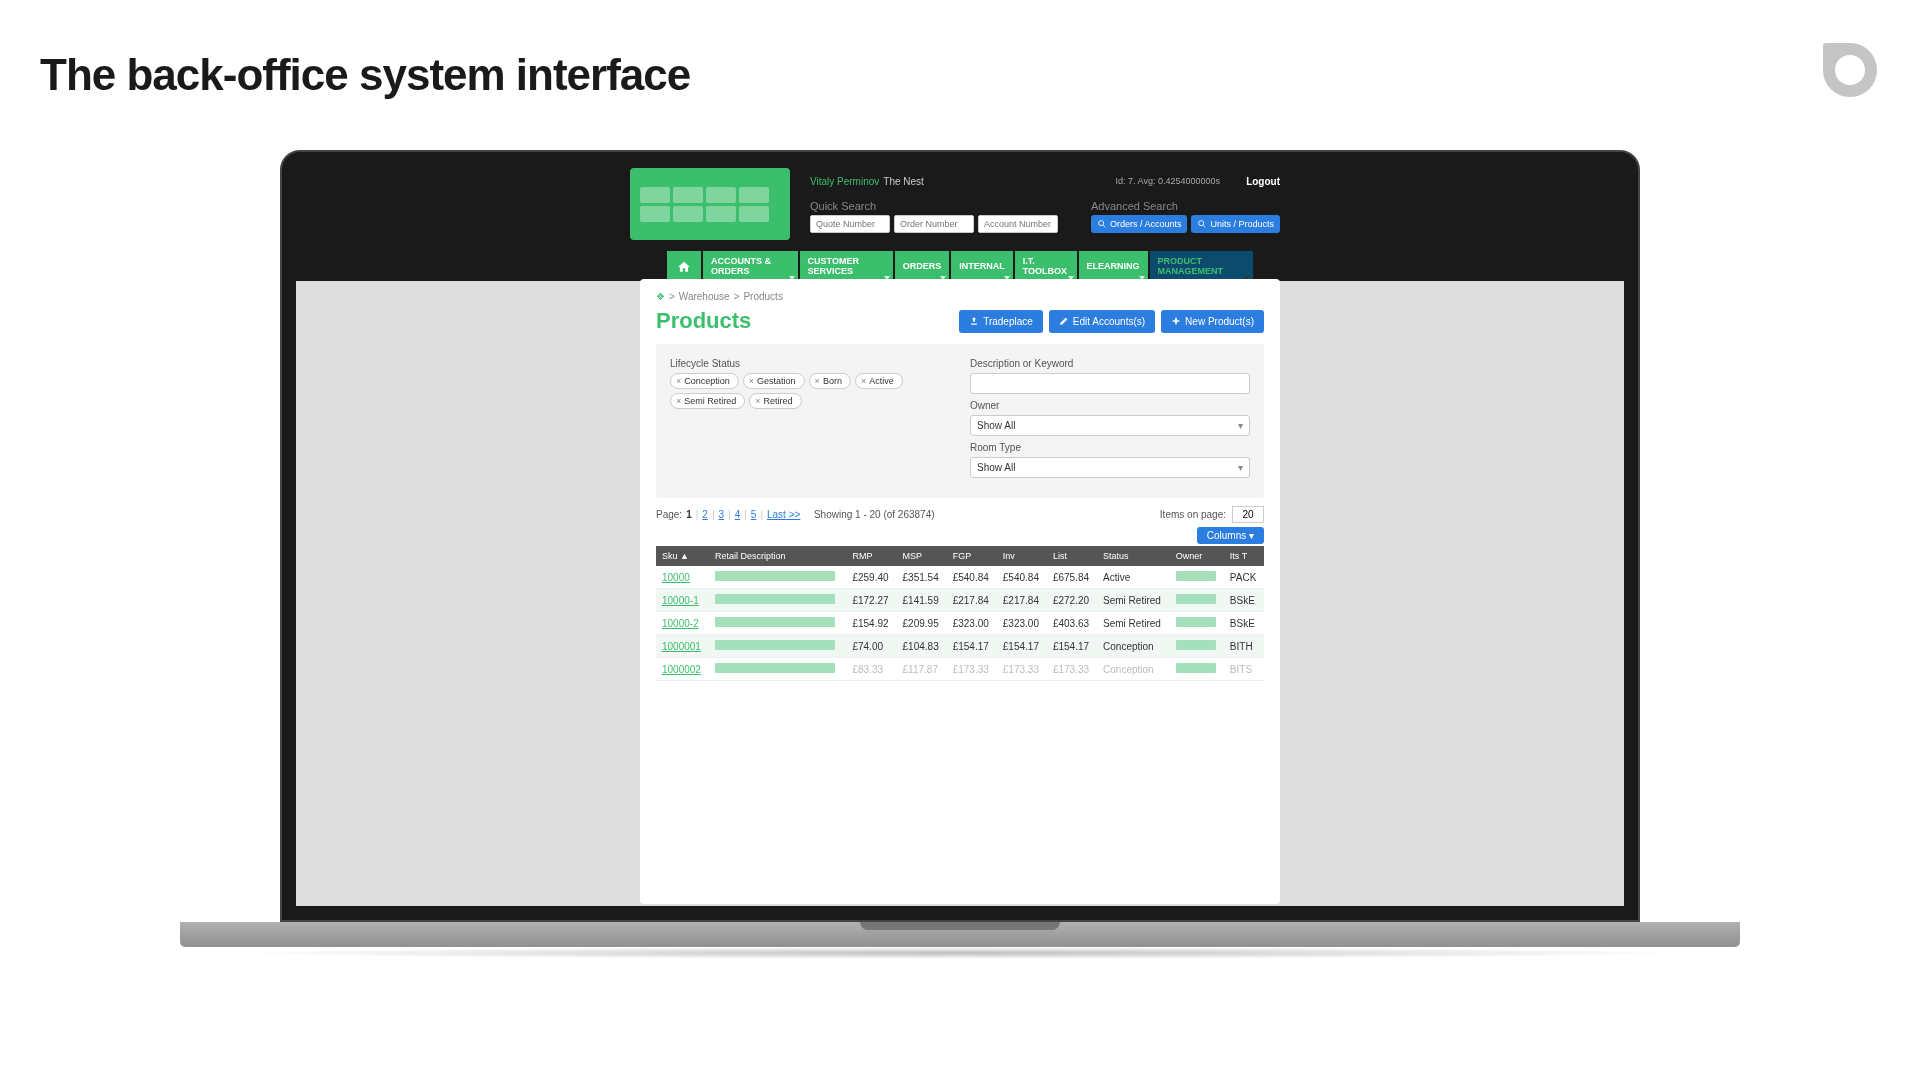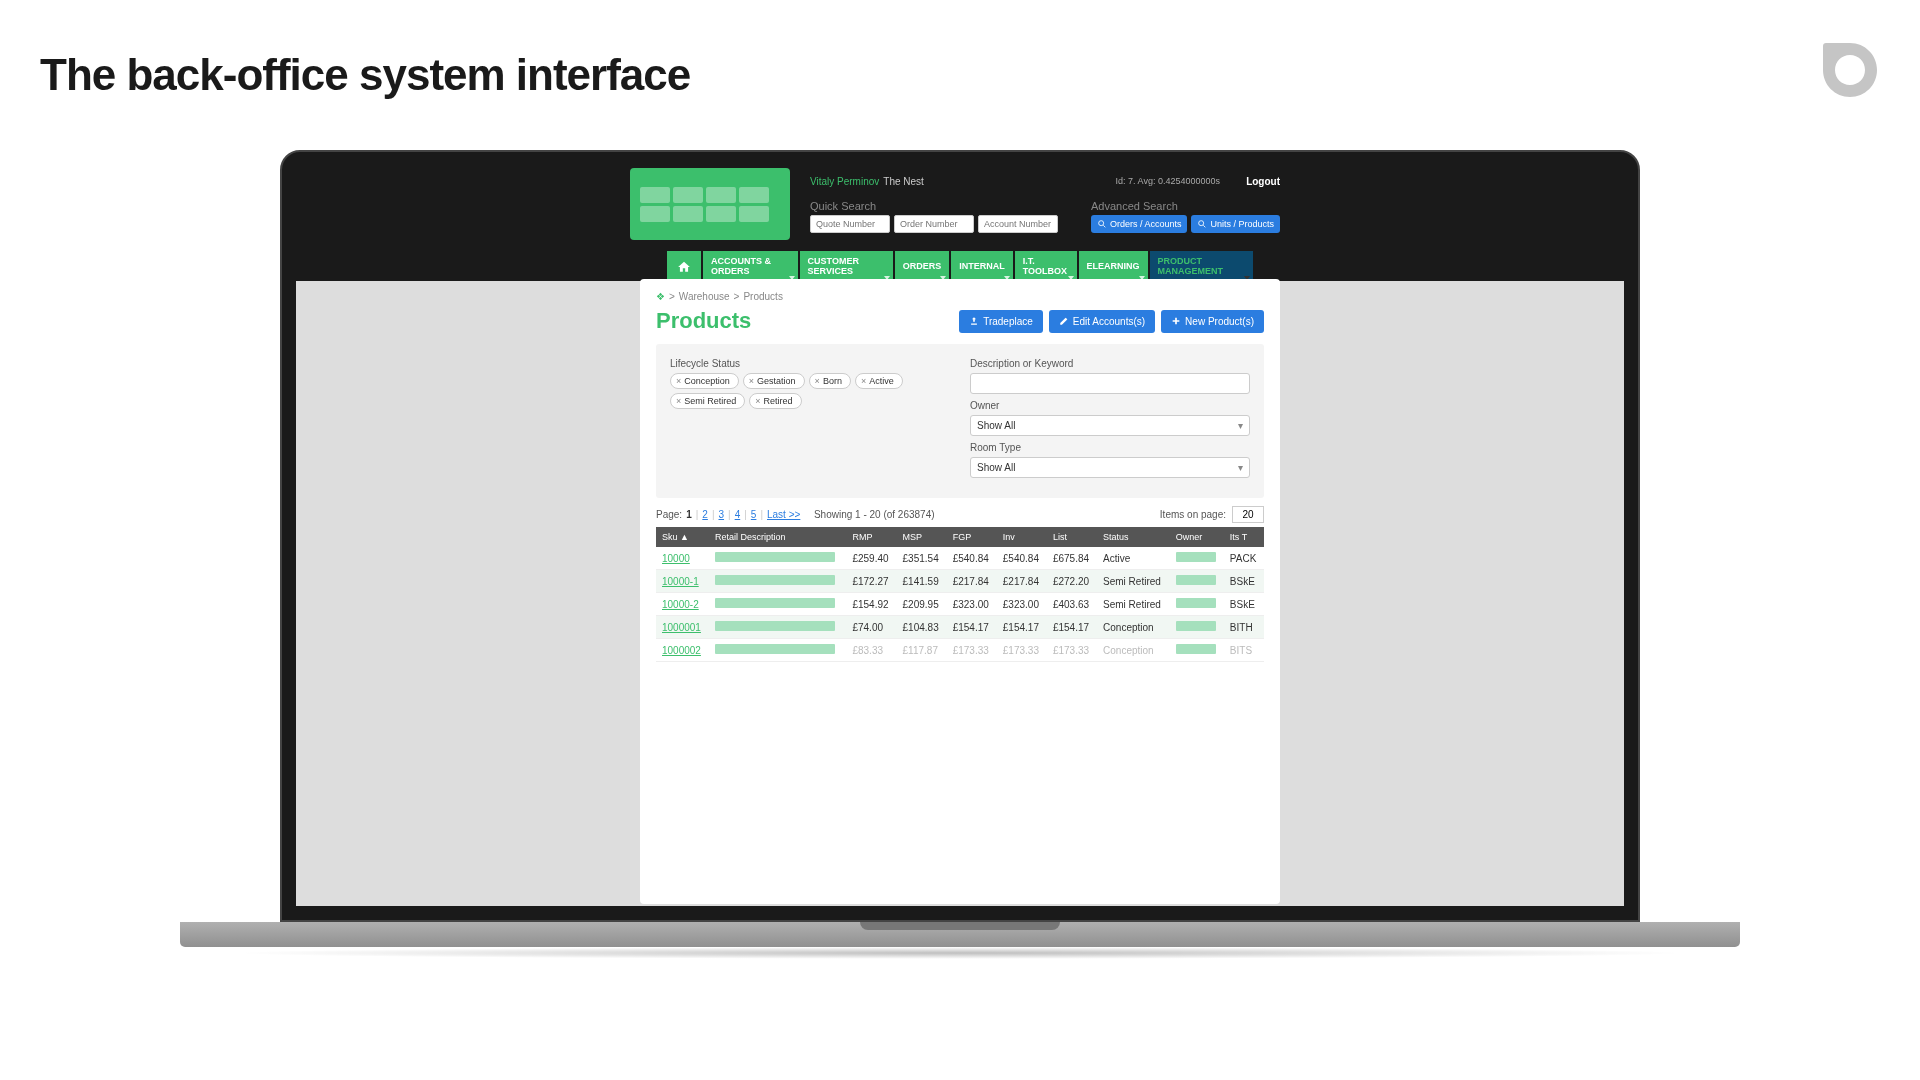--- a/index.html
+++ b/index.html
@@ -278,20 +278,23 @@
                 <a>3</a><span class="sep">|</span>
                 <a>4</a><span class="sep">|</span>
                 <a>5</a><span class="sep">|</span>
                 <a>Last &gt;&gt;</a>
                 &nbsp;&nbsp;<span>Showing 1 - 20 (of 263874)</span>
               </div>
               <div class="itemsbox">
                 <span>Items on page:</span>
                 <input value="20" style="">
               </div>
+            </div>
+            <div class="colsbtn-wrap">
+              <button class="cols-btn">Columns ▾</button>
             </div>
 
             <table class="grid">
               <thead>
                 <tr>
                   <th>Sku ▲</th>
                   <th>Retail Description</th>
                   <th>RMP</th>
                   <th>MSP</th>
                   <th>FGP</th>

